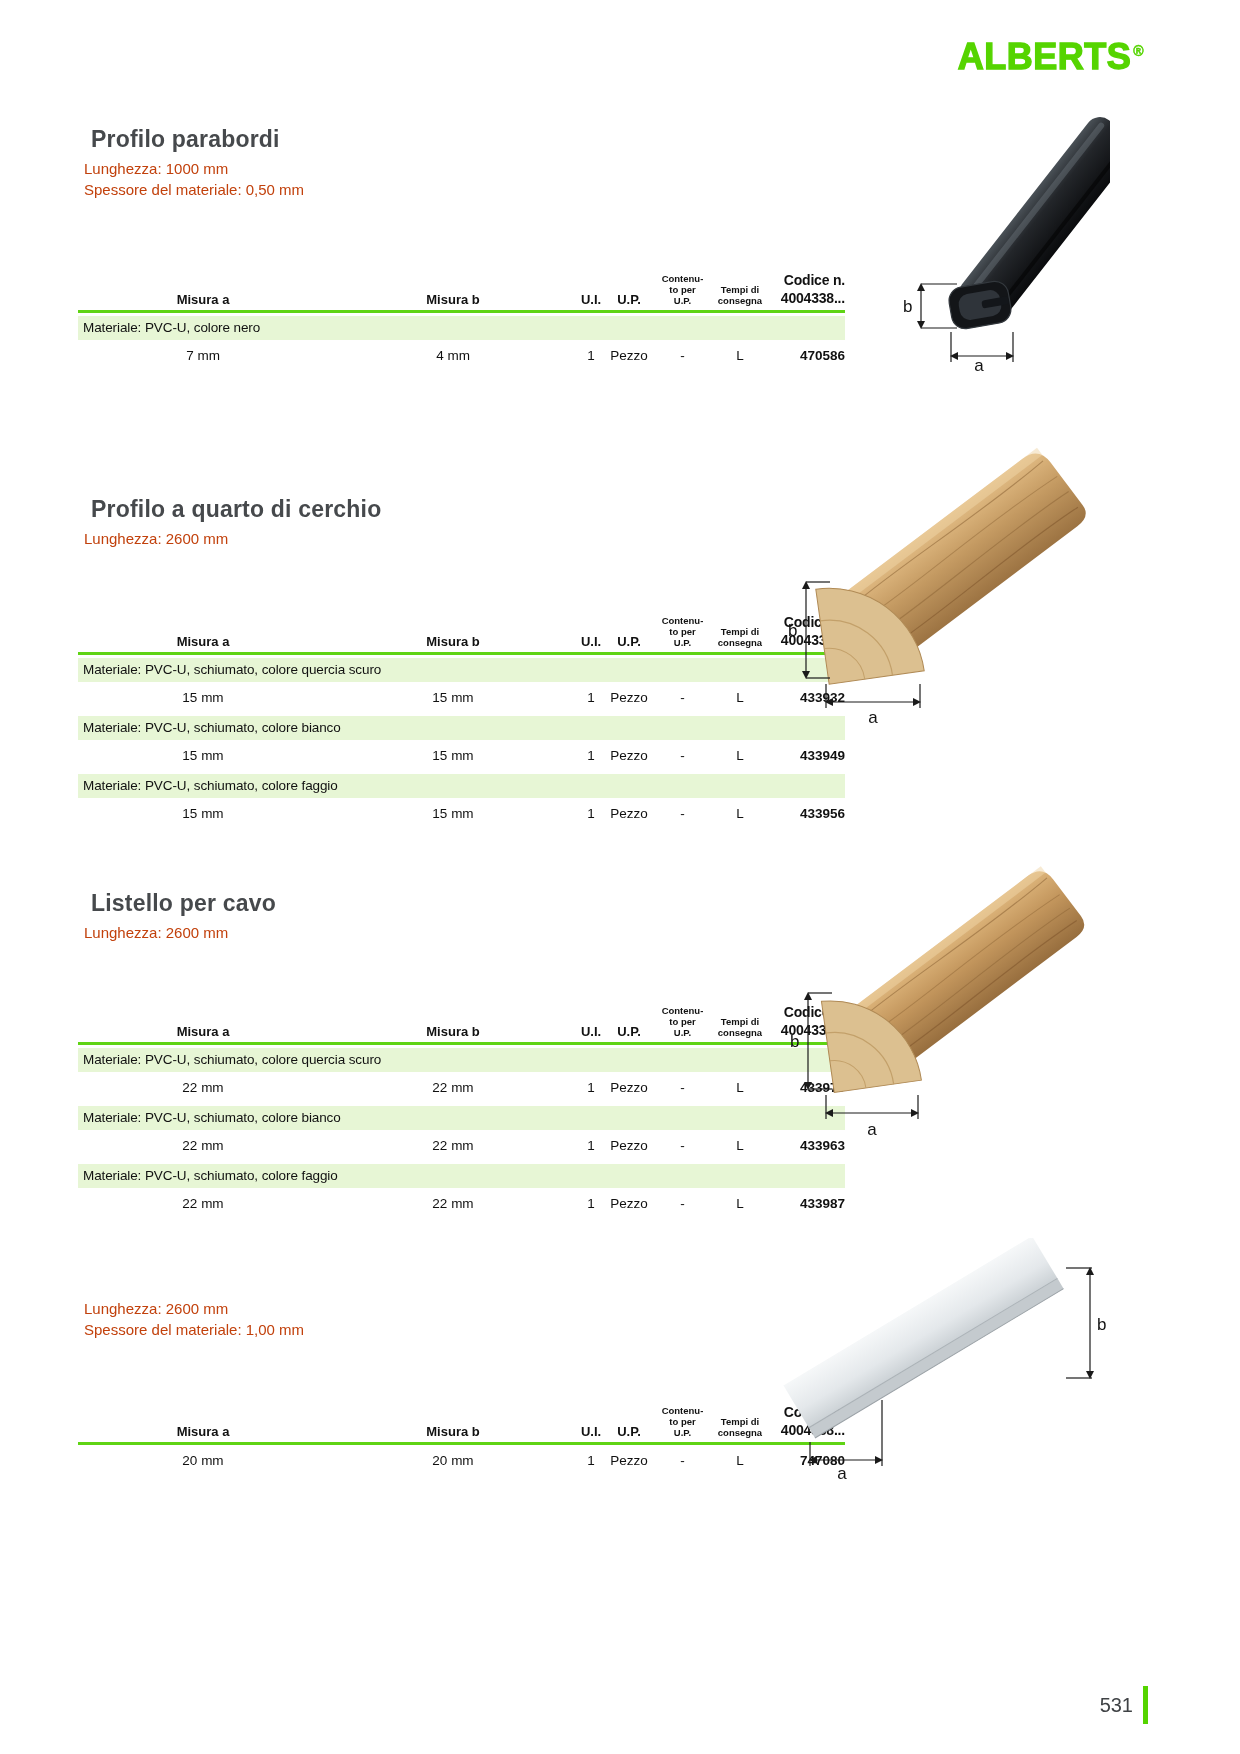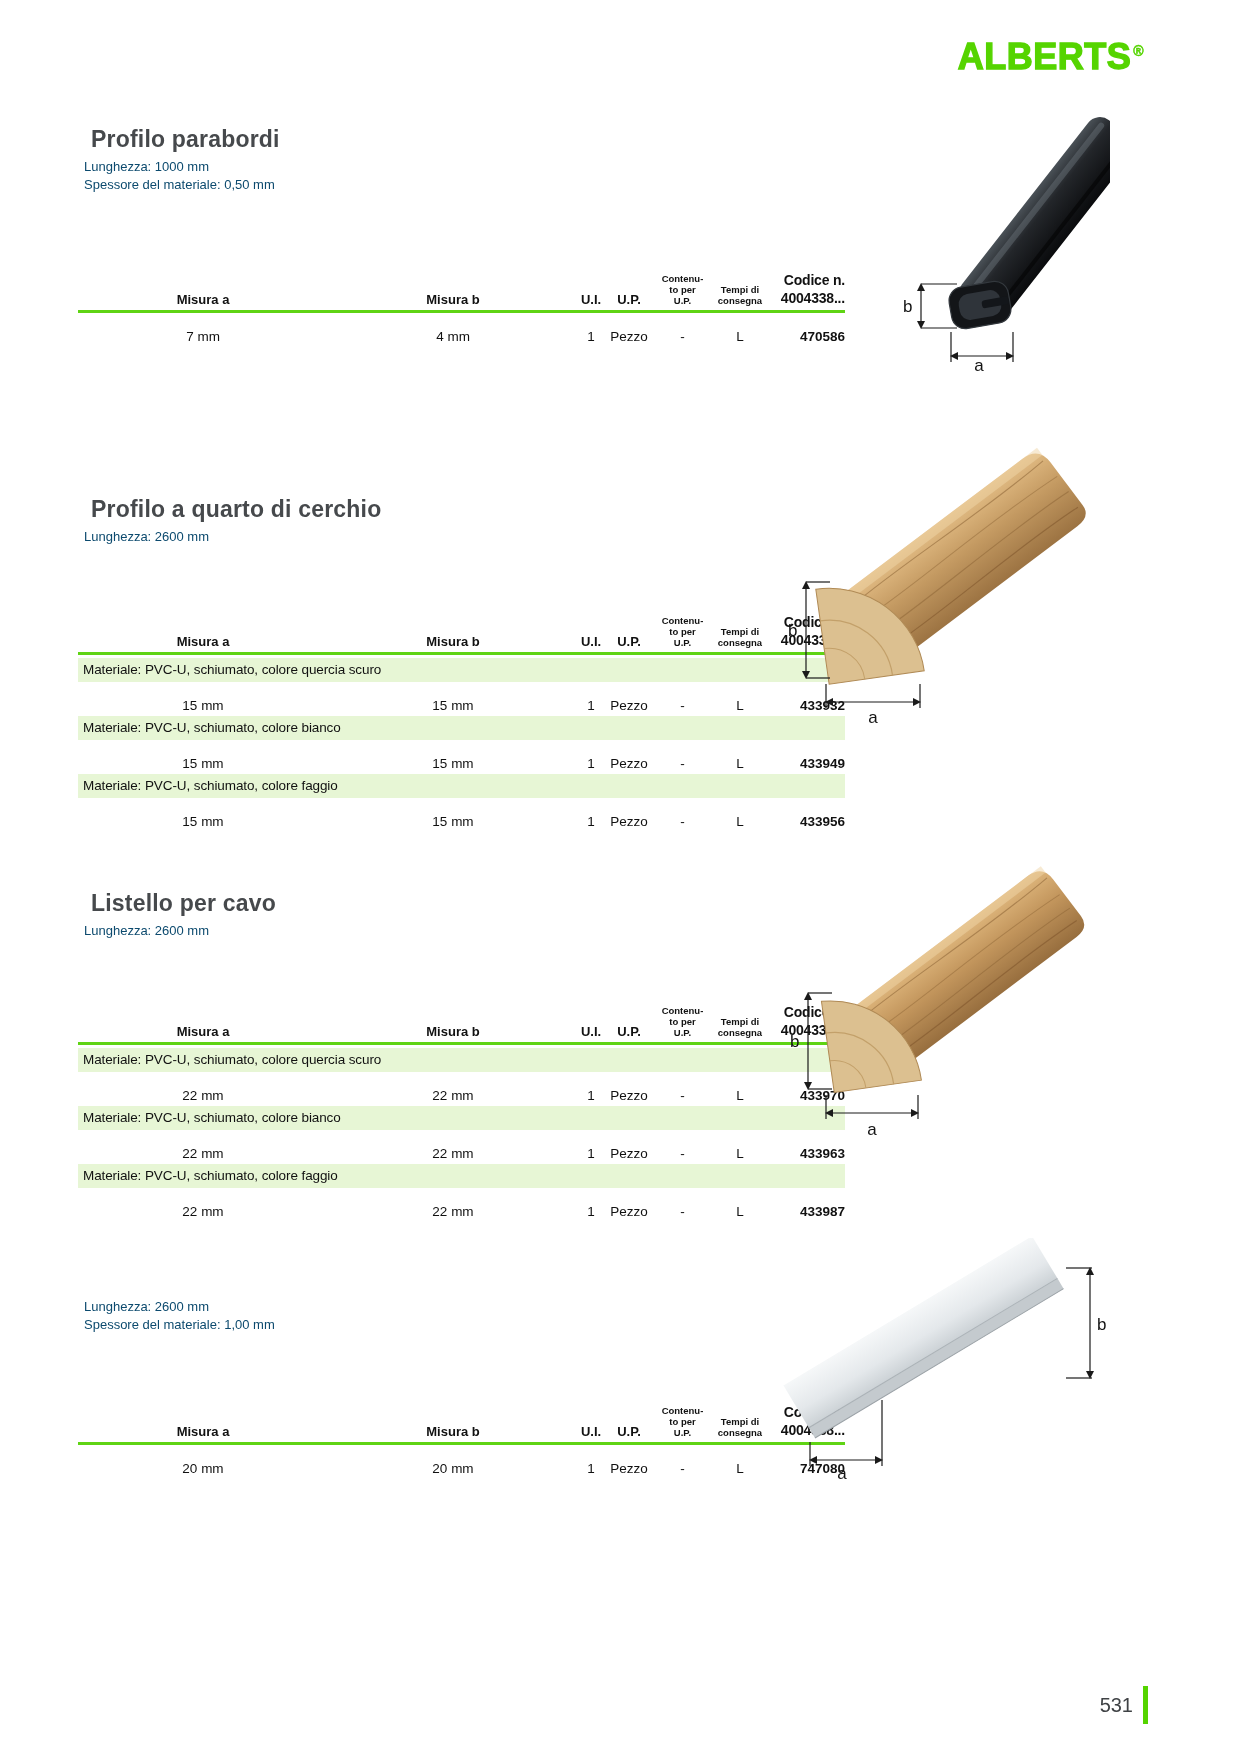--- a/index.html
+++ b/index.html
@@ -7,38 +7,38 @@
         font-family:"Liberation Sans",sans-serif;color:#222;overflow:hidden;}
 
   
   .logo{position:absolute;top:36px;right:96px;font-size:36px;font-weight:bold;
         color:#55d400;letter-spacing:.5px;-webkit-text-stroke:1.4px #55d400;}
   .logo sup{font-size:14px;-webkit-text-stroke:.5px #55d400;margin-left:2px;}
 
   
   .sec-title{position:absolute;left:83px;margin:8px;font-size:23px;font-weight:bold;
              color:#46494c;letter-spacing:.2px;}
-  .sec-details{position:absolute;left:84px;font-size:13px;color:#0c4a6e;line-height:1.42;}
+  .sec-details{position:absolute;left:84px;font-size:15px;color:#c2410c;line-height:1.42;}
 
   
   .ptable{position:absolute;left:78px;width:767px;font-size:13.5px;color:#111;}
   .thead{display:flex;align-items:flex-end;height:65px;box-sizing:border-box;
          border-bottom:3px solid #5fd414;padding-bottom:3px;}
   .col{text-align:center;flex:0 0 auto;}
   .col-a{width:250px}.col-b{width:250px}.col-ui{width:26px}.col-up{width:50px}
   .col-cont{width:57px}.col-tempi{width:58px}
   .col-code{width:76px;text-align:right;}
   .h-main{font-weight:bold;font-size:13px;}
   .h-sm{font-weight:bold;font-size:9.5px;line-height:1.15;}
   .h-sm span{display:block;}
   .h-code{font-weight:bold;font-size:14px;line-height:1.25;letter-spacing:-.2px;}
   .h-code span{display:block;}
   .mat-row{background:#e7f6d5;margin-top:3px;height:24px;line-height:24px;
            padding-left:5px;letter-spacing:-.1px;}
-  .data-row{display:flex;align-items:flex-end;height:31px;}
+  .data-row{display:flex;align-items:center;height:31px;}
   .code-cell{font-weight:bold;}
 
   
   .fig{position:absolute;}
   .fig text{fill:#141414;font-size:17px;font-family:"Liberation Sans",sans-serif;}
 
   
   .pagenum{position:absolute;top:1686px;right:92px;display:flex;align-items:center;gap:10px;}
   .pagenum .num{font-size:20px;color:#3f4245;}
   .page-bar{width:5px;height:38px;background:#55d400;}
@@ -71,20 +71,21 @@
       </div>
       <div class="col col-tempi h-sm">
         <span>Tempi di</span>
           <span>consegna</span>
       </div>
       <div class="col col-code h-code">
         <span>Codice n.</span>
           <span>4004338...</span>
       </div>
     </div>
+    <div class="mat-row">Materiale: PVC-U, colore nero</div>
     <div class="data-row">
       <div class="col col-a">7 mm</div>
       <div class="col col-b">4 mm</div>
       <div class="col col-ui">1</div>
       <div class="col col-up">Pezzo</div>
       <div class="col col-cont">-</div>
       <div class="col col-tempi">L</div>
       <div class="col col-code code-cell">470586</div>
     </div>
   </div>

